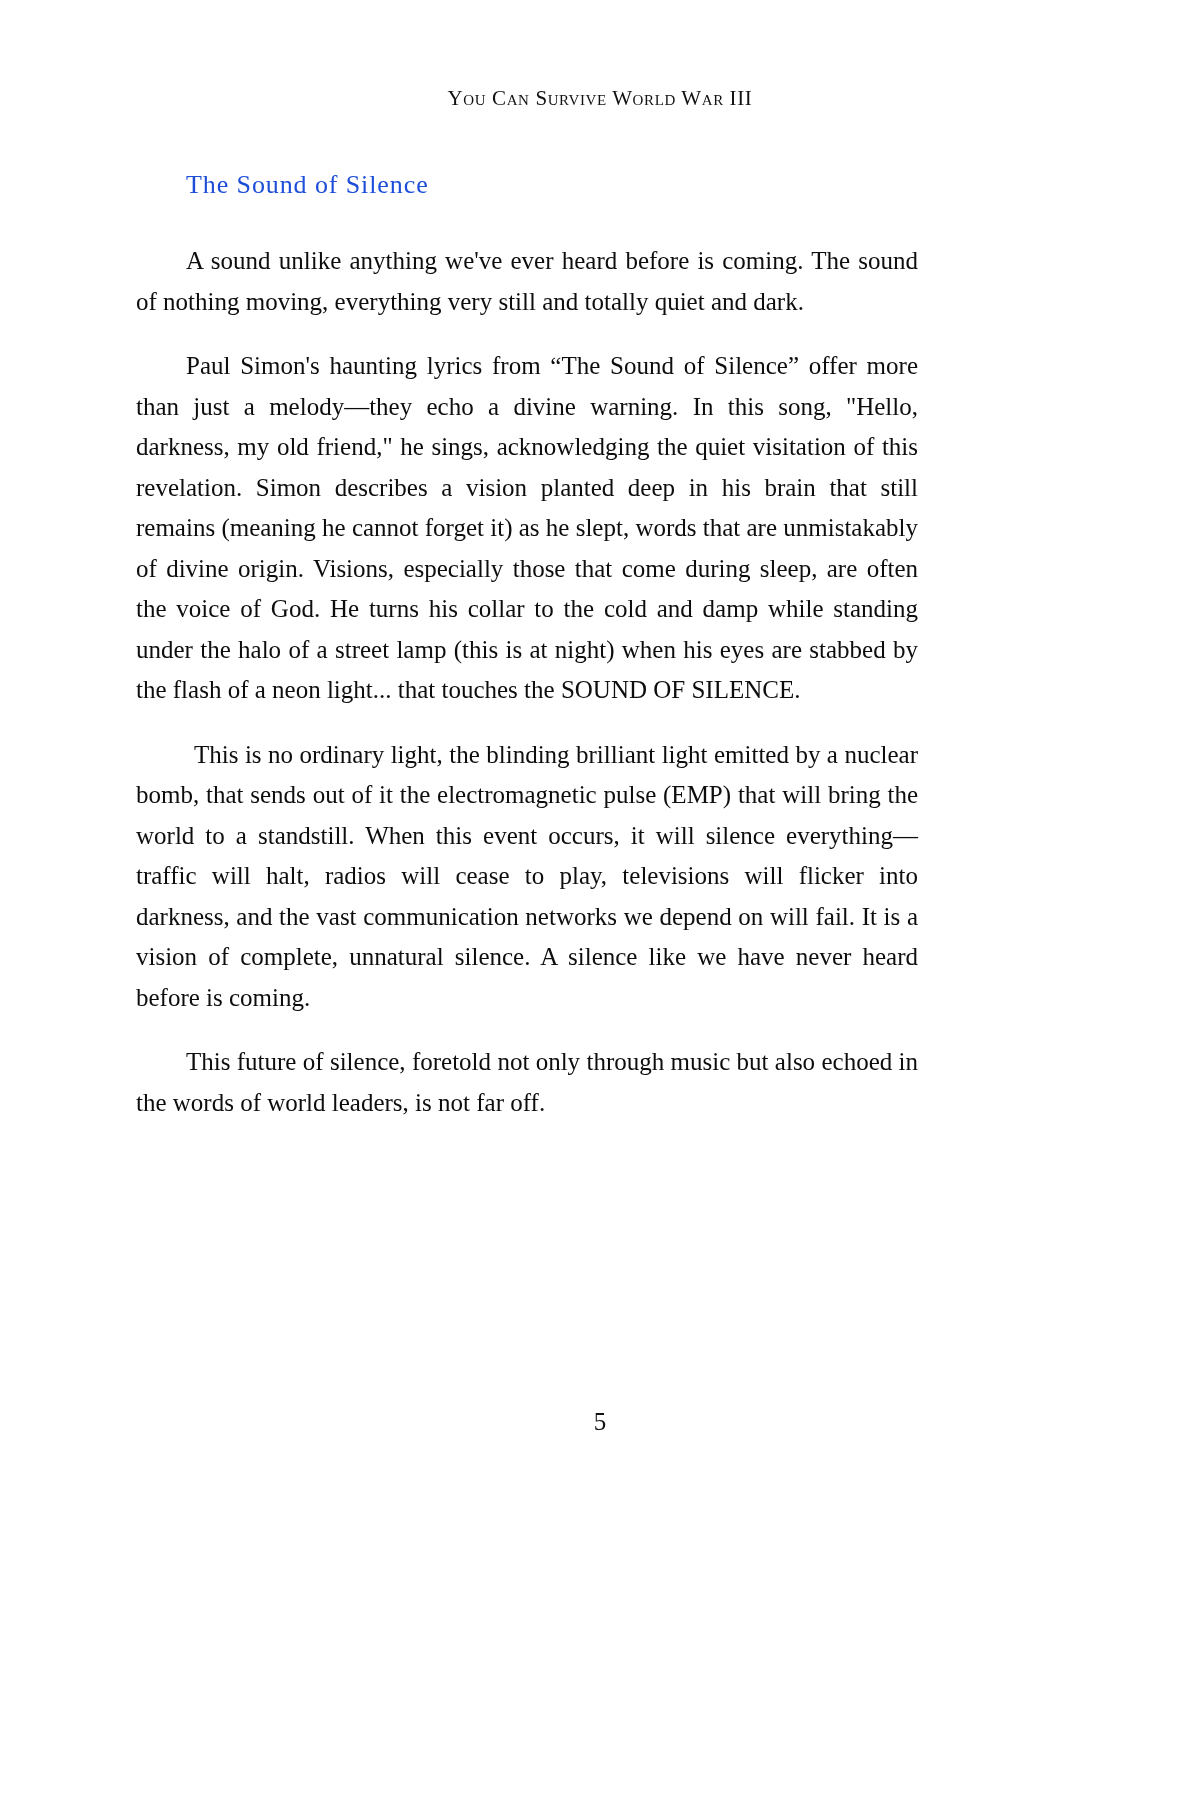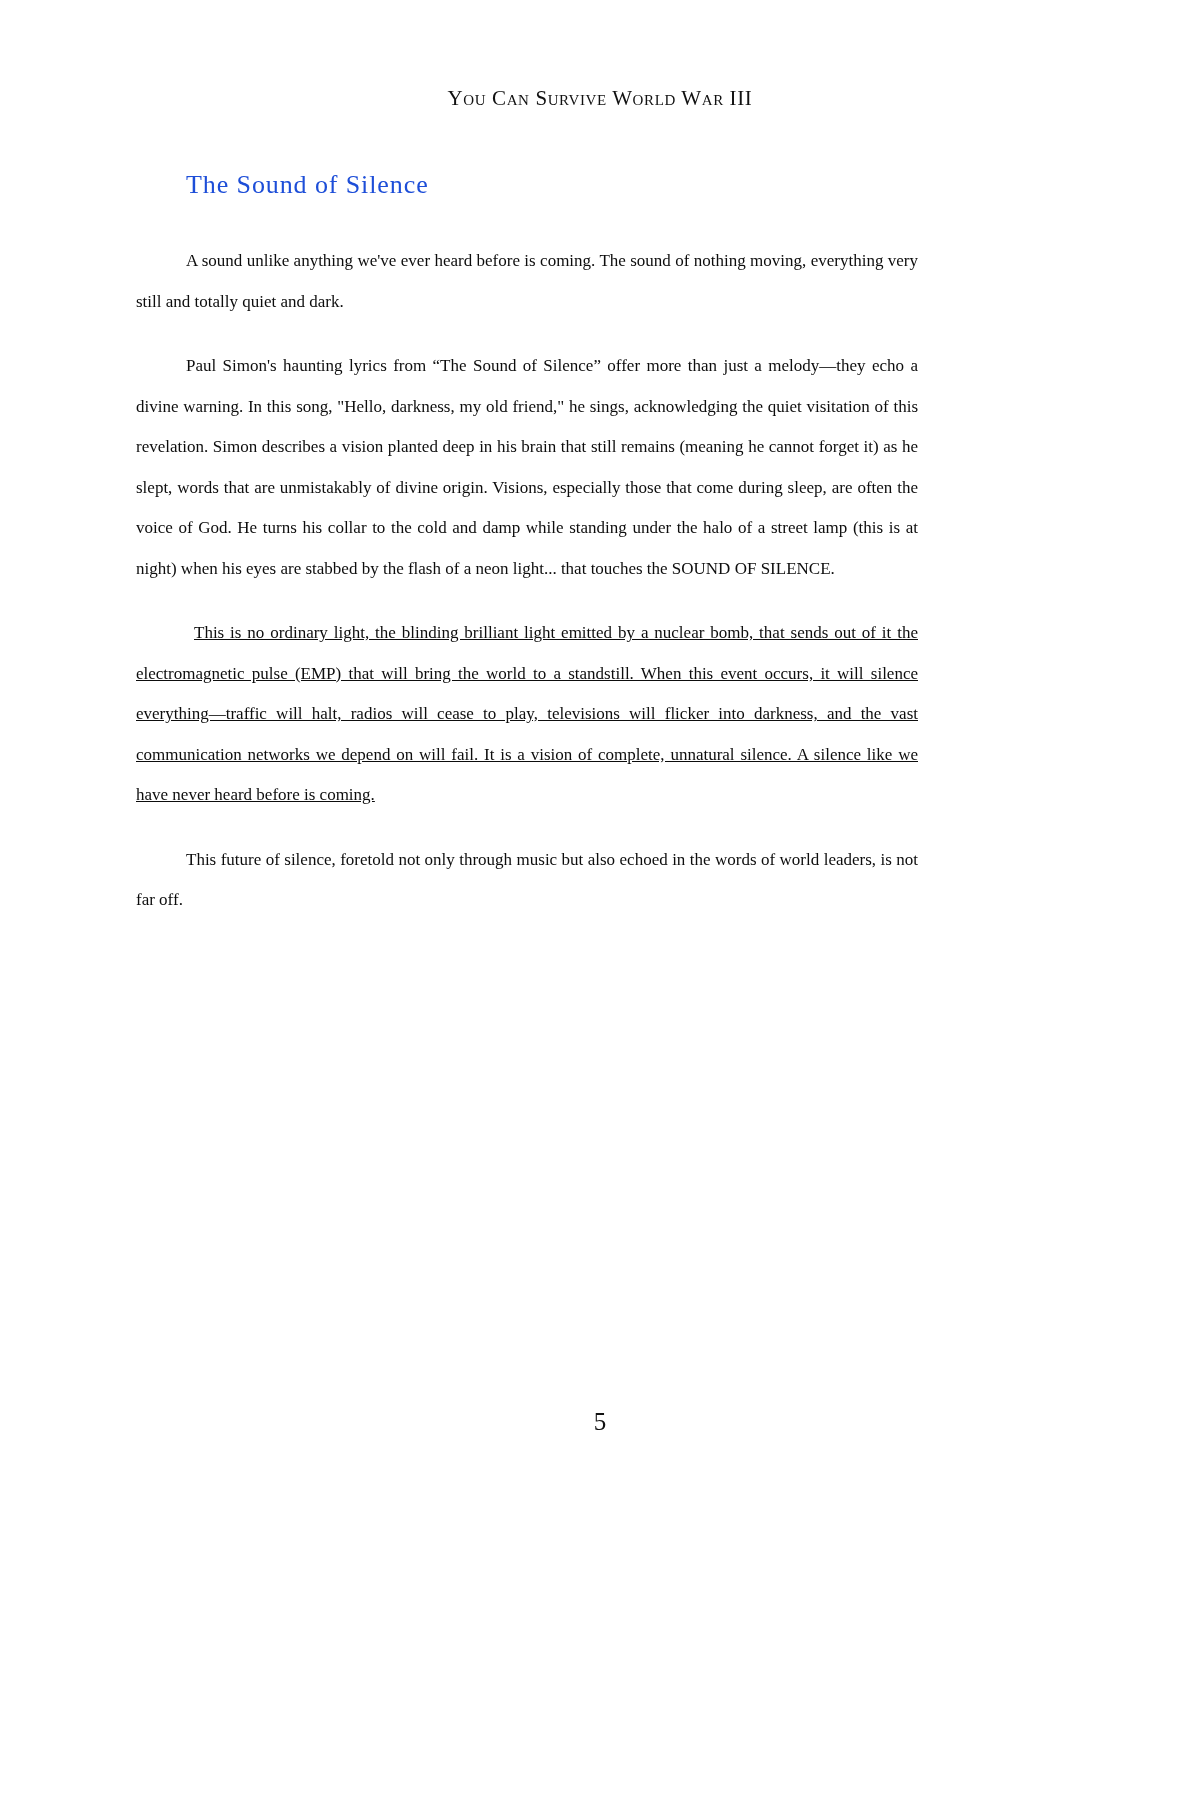--- a/index.html
+++ b/index.html
@@ -49,38 +49,37 @@
     font-size: 26px;
     line-height: 1.28;
     letter-spacing: 0.9px;
     color: #1d4ed8;
     margin: 0 0 40px 0;
     padding-left: 50px;
     font-weight: normal;
   }
 
   p.body-par {
-    font-size: 17px;
+    font-size: 25px;
     line-height: 40.5px;
     text-align: justify;
     text-justify: inter-word;
     margin: 0 0 24px 0;
     text-indent: 50px;
     color: #0d0d0d;
     hyphens: none;
   }
 
   p.body-par:last-child {
     margin-bottom: 12px;
   }
 
   
   p.body-par.extra-indent {
     text-indent: 58px;
-    text-decoration: underline;
   }
 
   
 
   
   .folio {
     position: absolute;
     top: 1408px;
     left: 0;
     width: 1200px;

